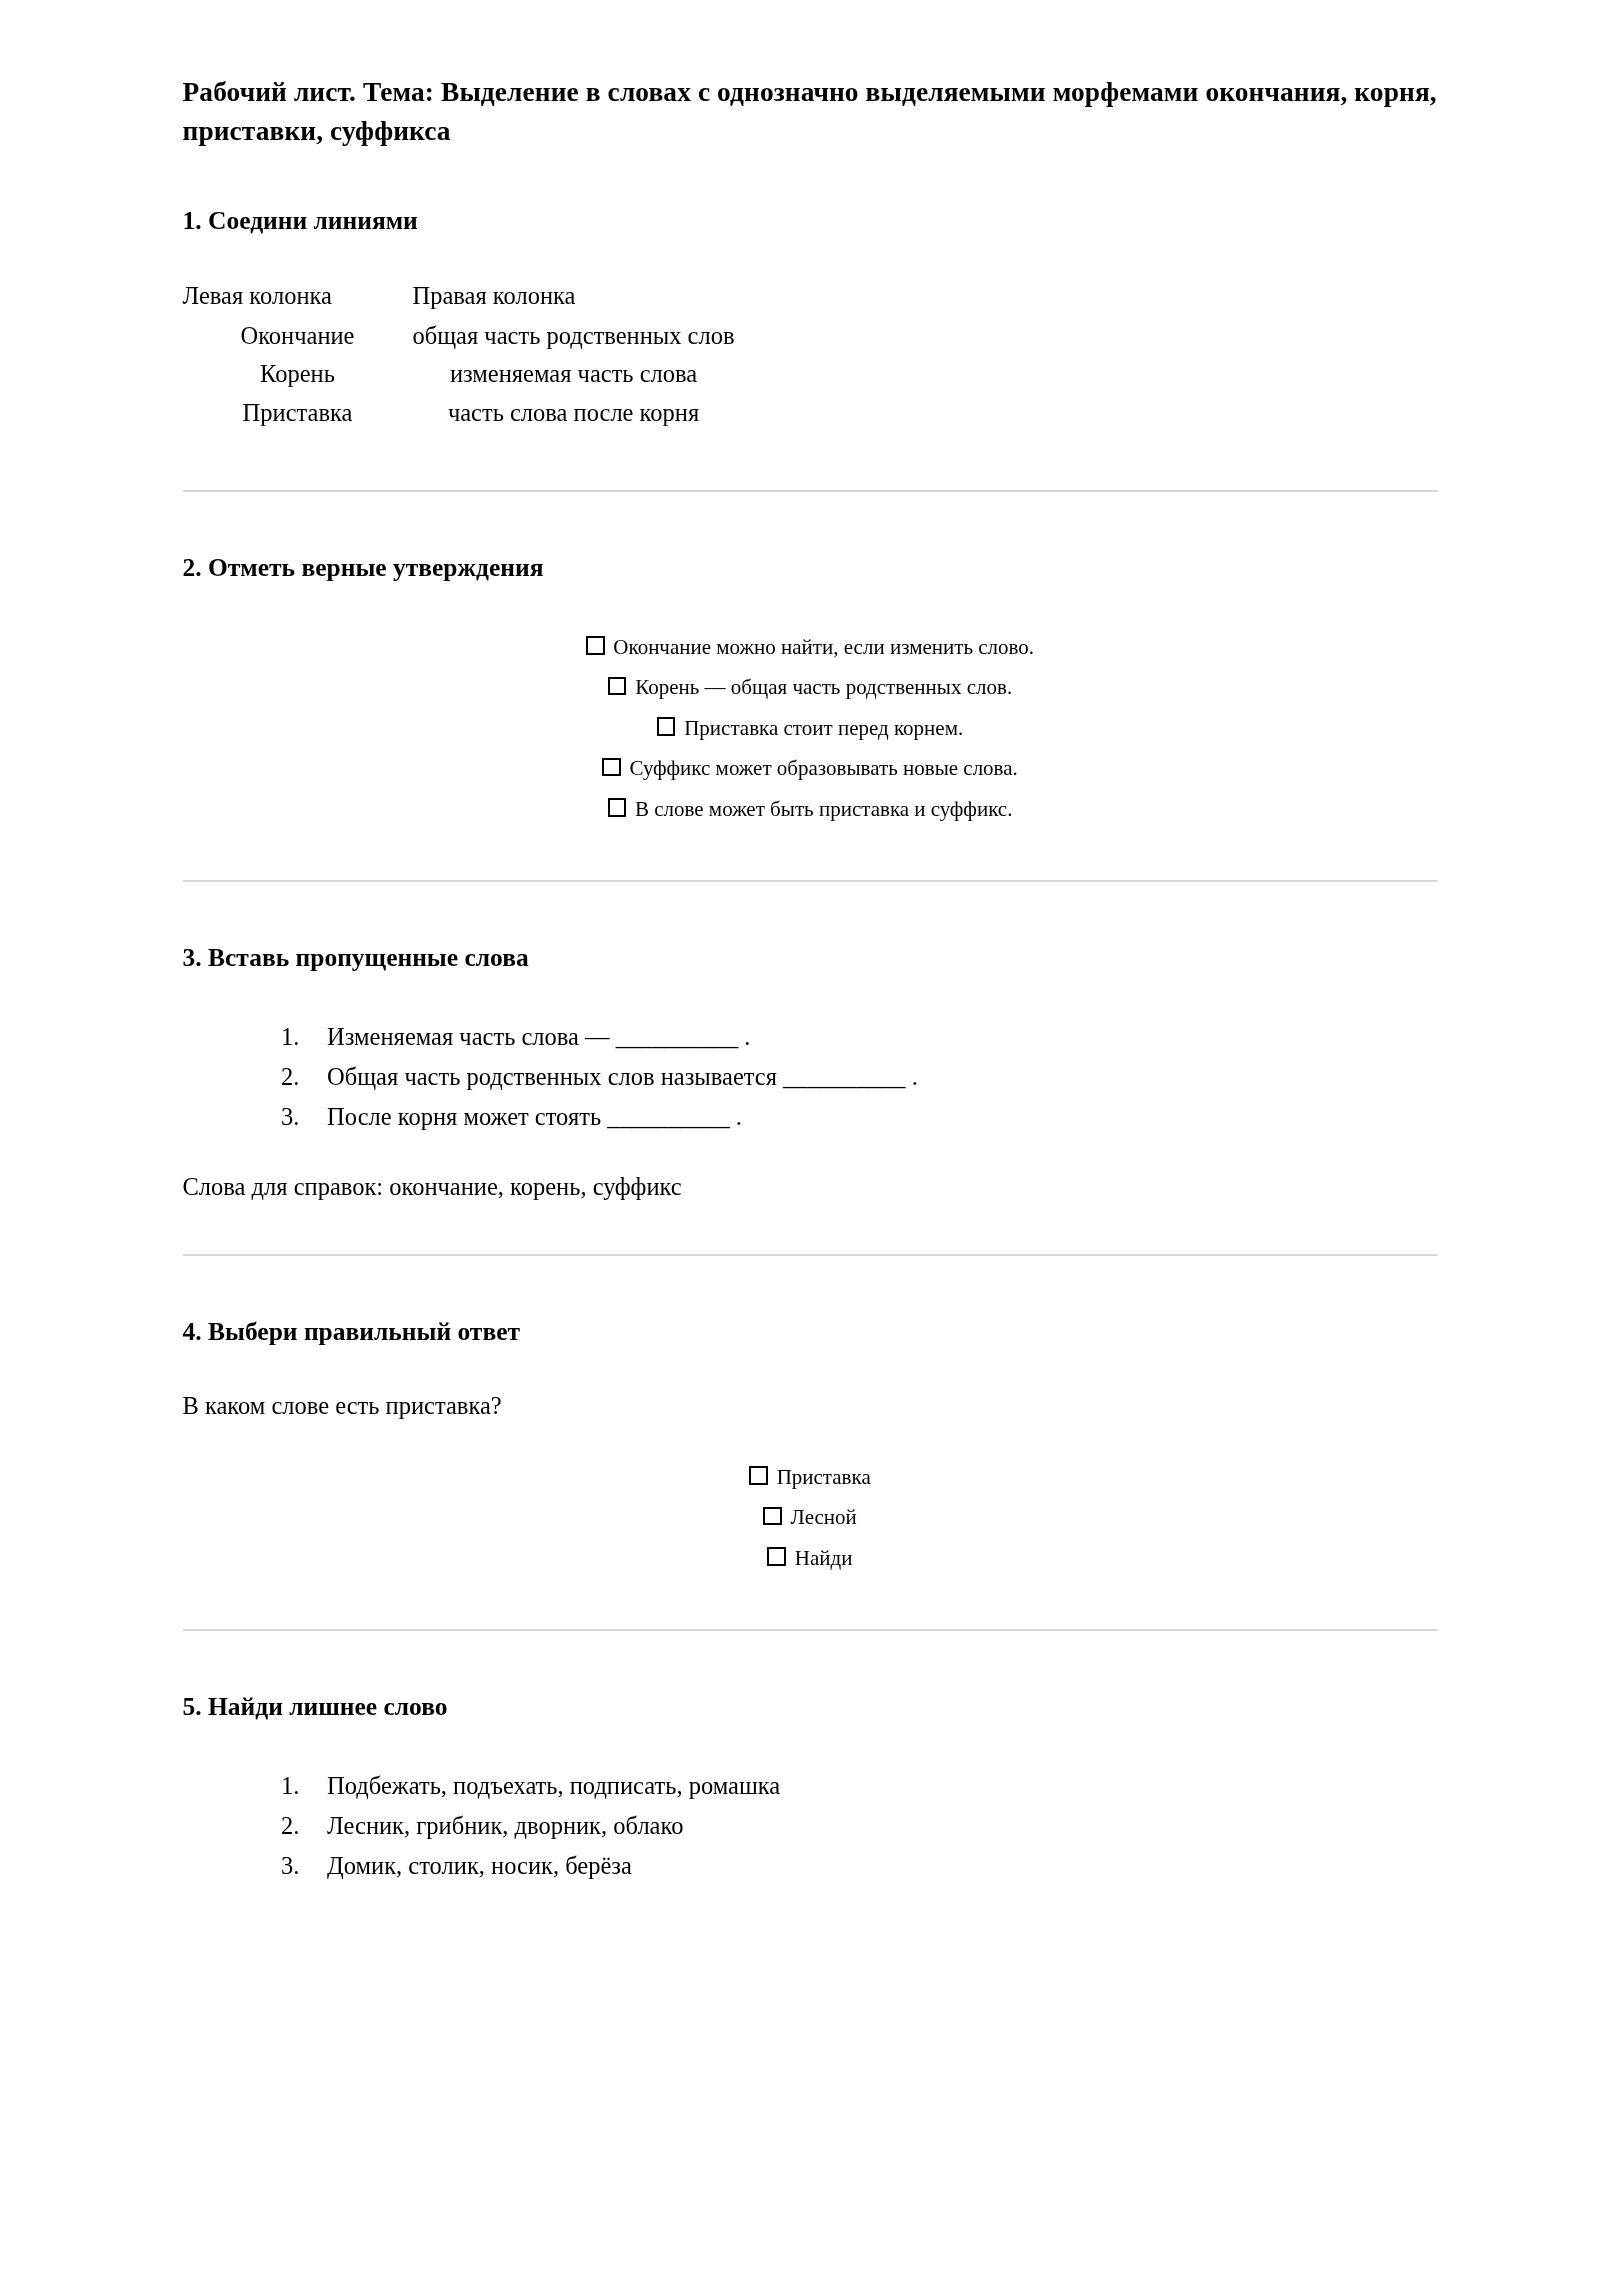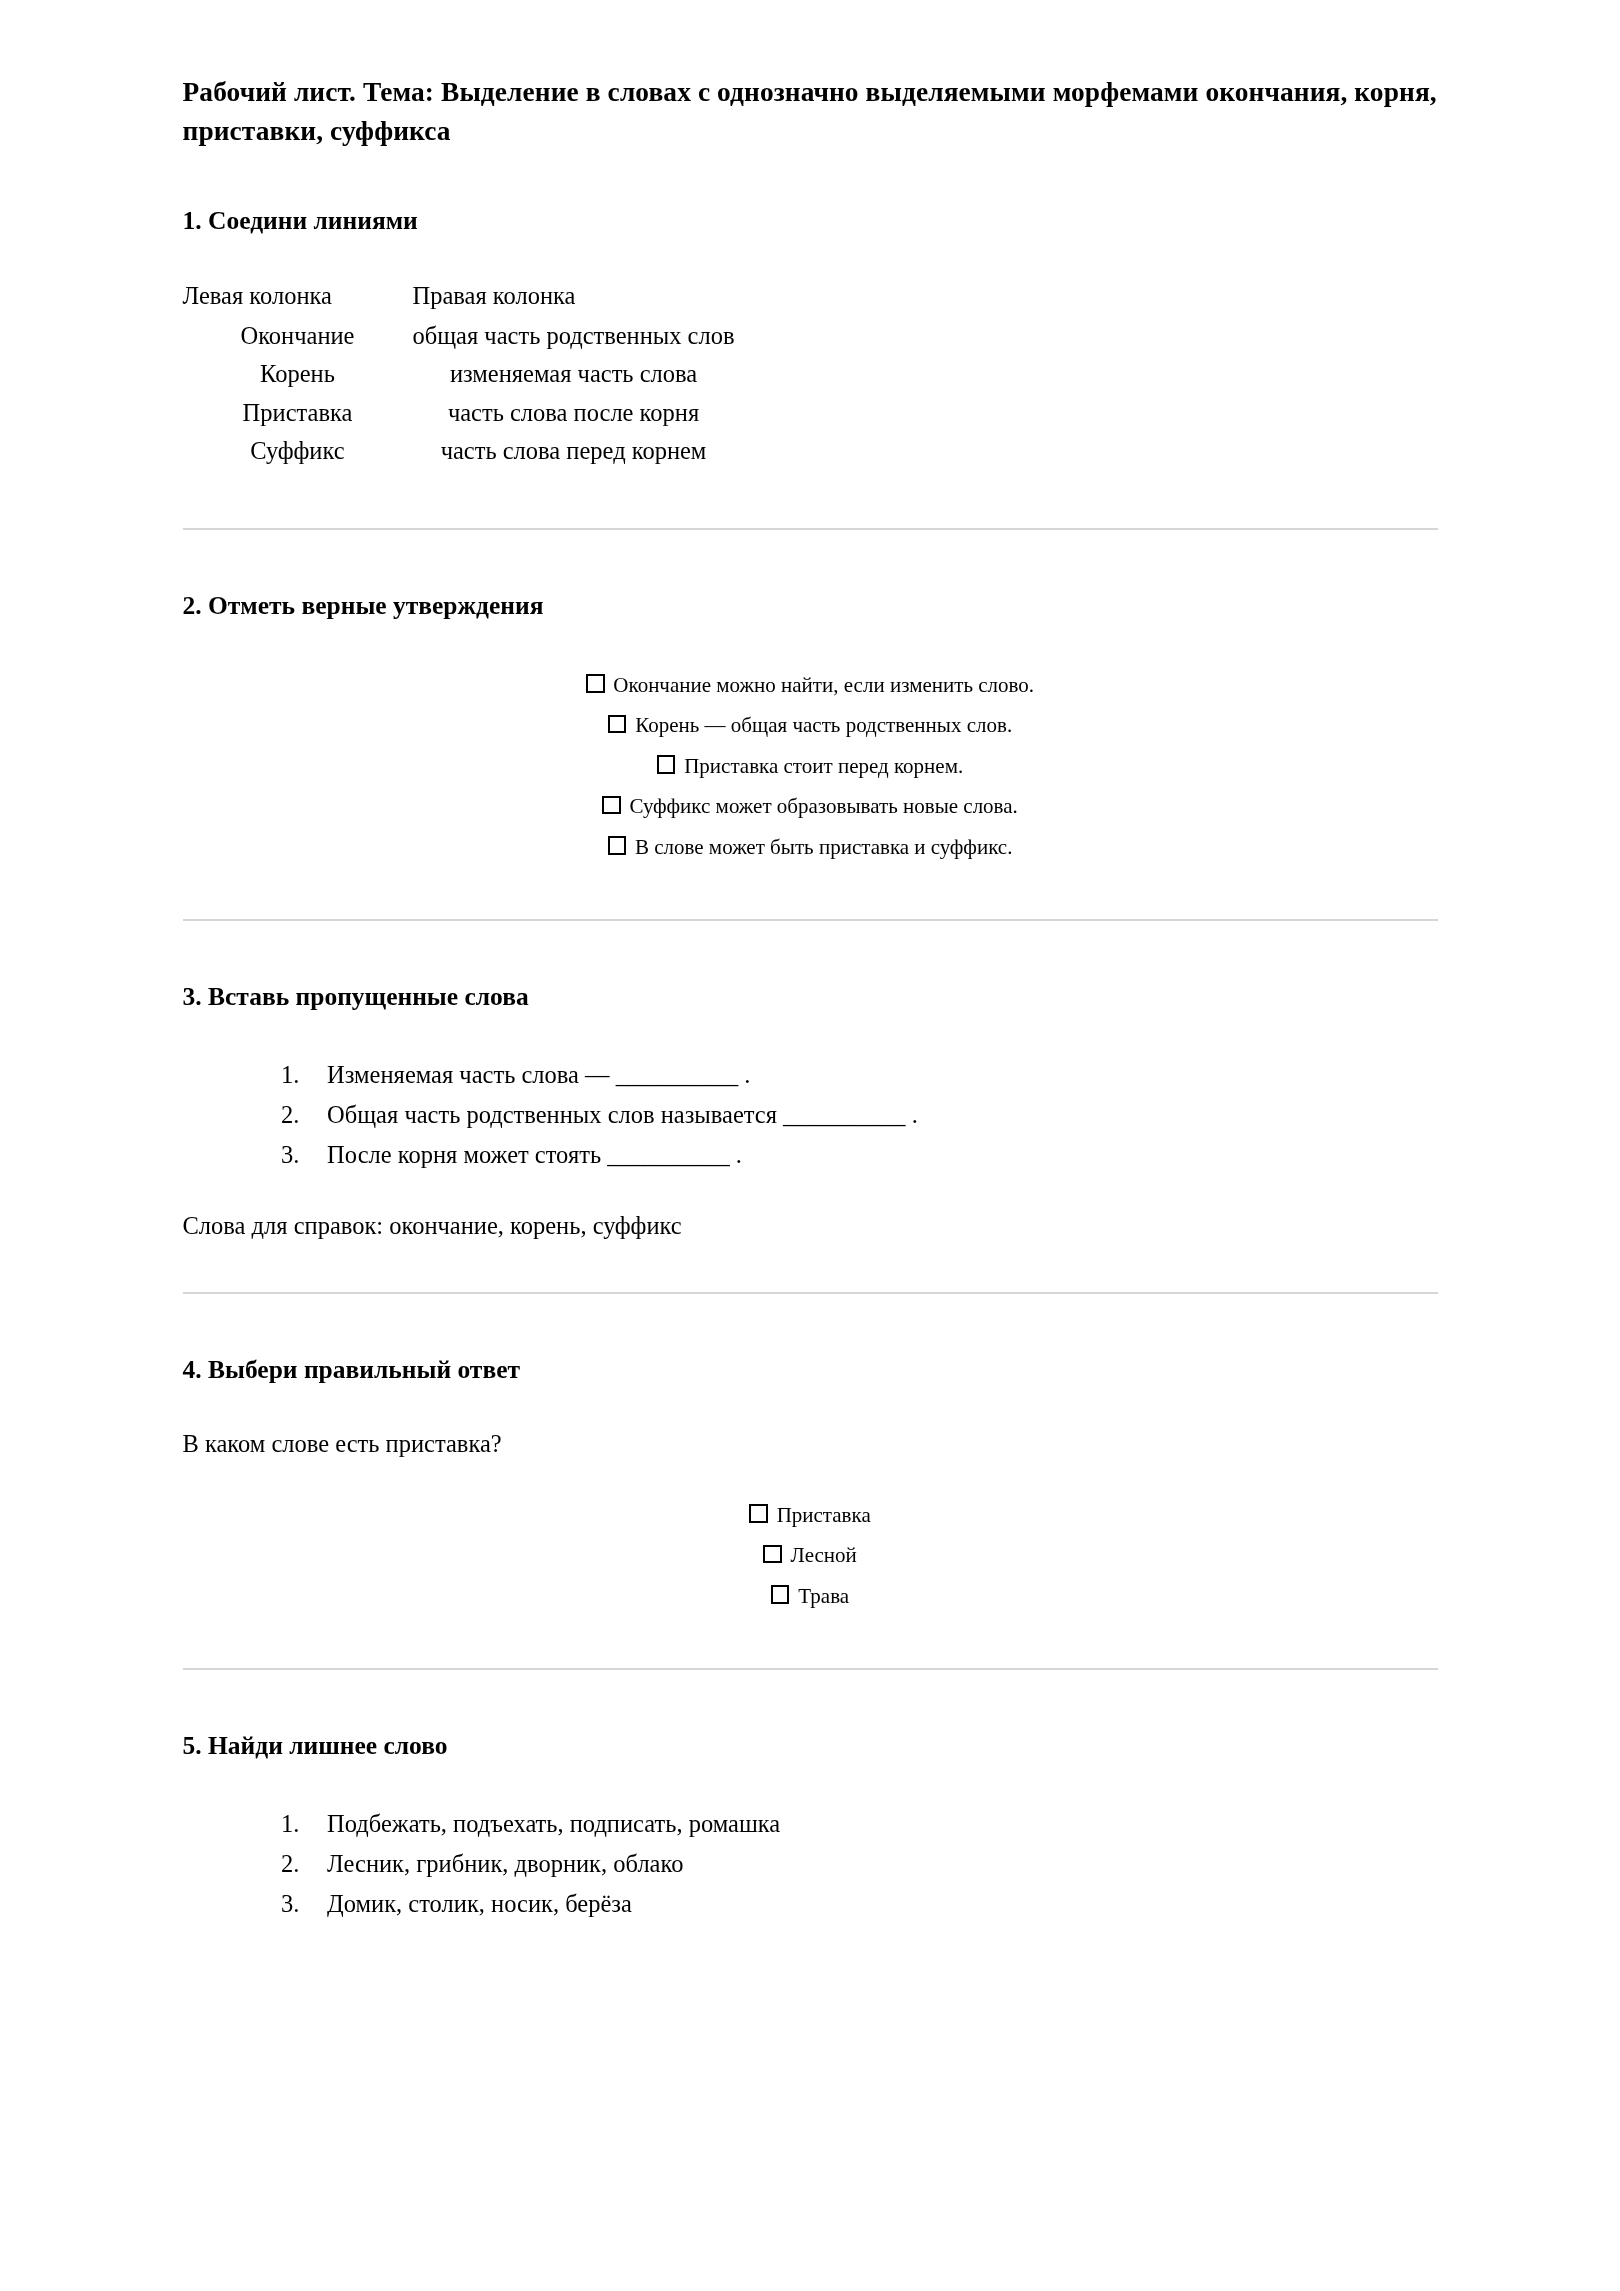--- a/index.html
+++ b/index.html
@@ -179,24 +179,20 @@
           <td class="col-right">общая часть родственных слов</td>
         </tr>
         <tr>
           <td class="col-left">Корень</td>
           <td class="col-right">изменяемая часть слова</td>
         </tr>
         <tr>
           <td class="col-left">Приставка</td>
           <td class="col-right">часть слова после корня</td>
         </tr>
-        <tr>
-          <td class="col-left">Суффикс</td>
-          <td class="col-right">часть слова перед корнем</td>
-        </tr>
       </tbody>
     </table>
   </div>
 
   <div class="sp-before-rule"></div>
   <hr class="divider">
   <div class="sp-after-rule"></div>
 
   <div class="section">
     <div class="section-heading">2. Отметь верные утверждения</div>
@@ -256,21 +252,21 @@
     <div class="sp-q-to-opts"></div>
 
     <ul class="check-list">
       <li>
         <span class="cbox"></span><span>Приставка</span>
       </li>
       <li>
         <span class="cbox"></span><span>Лесной</span>
       </li>
       <li>
-        <span class="cbox"></span><span>Трава</span>
+        <span class="cbox"></span><span>Найди</span>
       </li>
     </ul>
   </div>
 
   <div class="sp-before-rule"></div>
   <hr class="divider">
   <div class="sp-after-rule"></div>
 
   <div class="section">
     <div class="section-heading">5. Найди лишнее слово</div>

